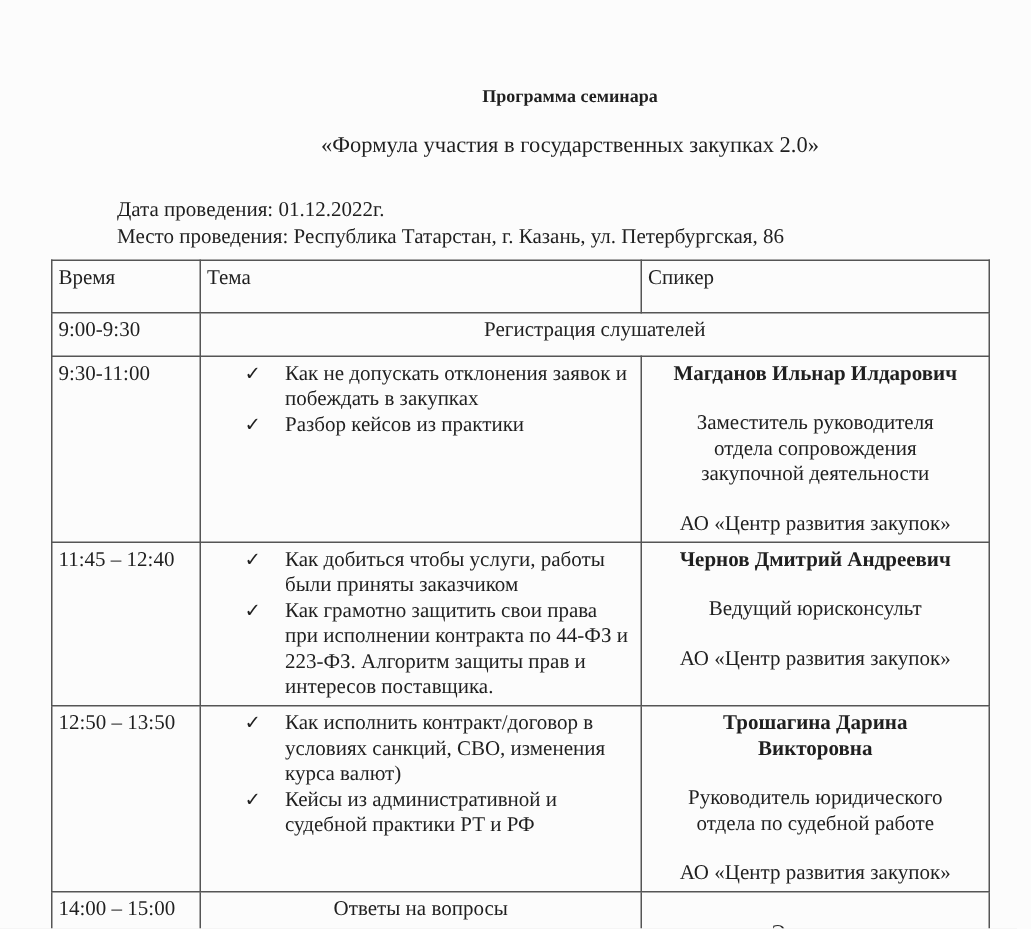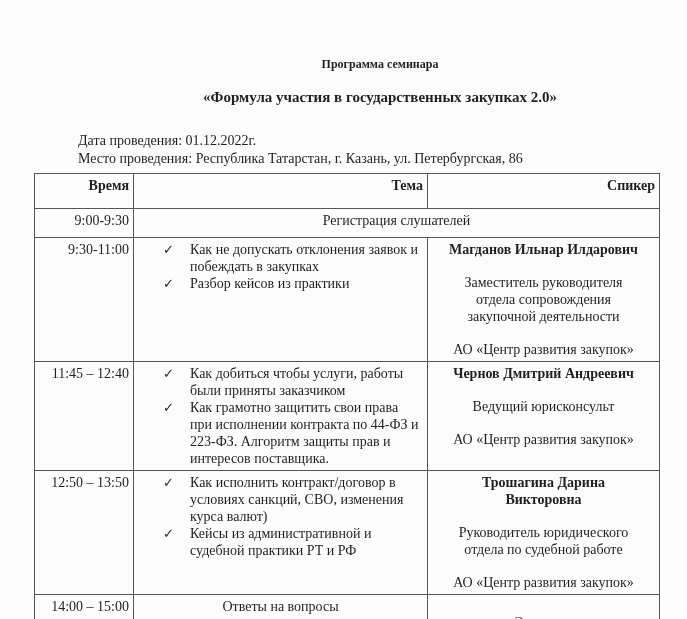--- a/index.html
+++ b/index.html
@@ -19,21 +19,21 @@
     width: 604px;
     text-align: center;
   }
   .title {
     font-size: 12px;
     font-weight: bold;
     line-height: 18px;
   }
   .subtitle {
     font-size: 15px;
-    font-weight: bold;
+    font-weight: normal;
     line-height: 18px;
     margin-top: 15px;
   }
   .info {
     text-align: left;
     margin-top: 26px;
     font-size: 14px;
     line-height: 17.5px;
   }
   .program-table {
@@ -47,30 +47,30 @@
   }
   .program-table col.c1 { width: 99px; }
   .program-table col.c2 { width: 294px; }
   .program-table col.c3 { width: 232px; }
   .program-table th, .program-table td {
     border: 1px solid #555;
     vertical-align: top;
     padding: 3px 4px;
   }
   .program-table th {
-    font-weight: bold;
-    text-align: right;
+    font-weight: normal;
+    text-align: left;
   }
   tr.hdr { height: 35px; }
   tr.r1  { height: 29px; }
   tr.r2  { height: 93px; }
   tr.r3  { height: 106px; }
   tr.r4  { height: 106px; }
   tr.r5  { height: 51px; }
-  .time-cell { text-align: right; padding-left: 2px; padding-right: 2px; }
+  .time-cell { text-align: left; padding-left: 2px; padding-right: 2px; }
   .merged-cell { padding-left: 9px; text-align: center; }
   .topic-cell { padding: 3px 4px 3px 0; }
   .topic-center { text-align: center; }
   .bullet { display: flex; }
   .check {
     flex: 0 0 27px;
     margin-left: 25px;
     font-family: "DejaVu Sans", sans-serif;
     font-size: 13px;
   }

